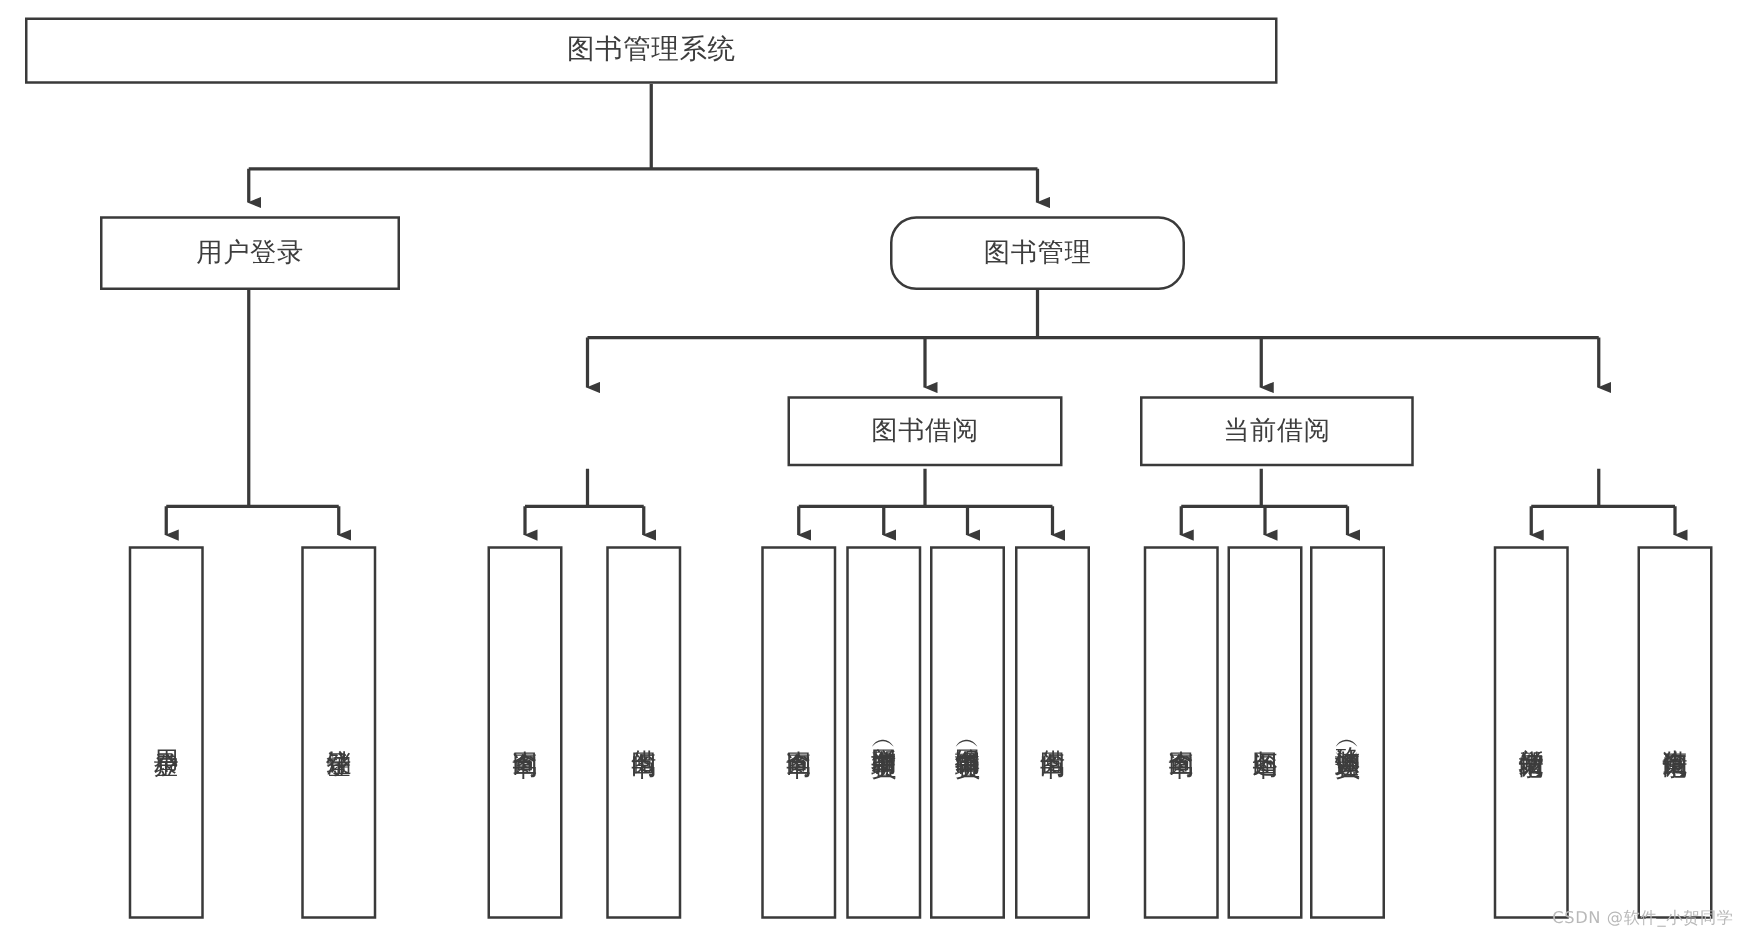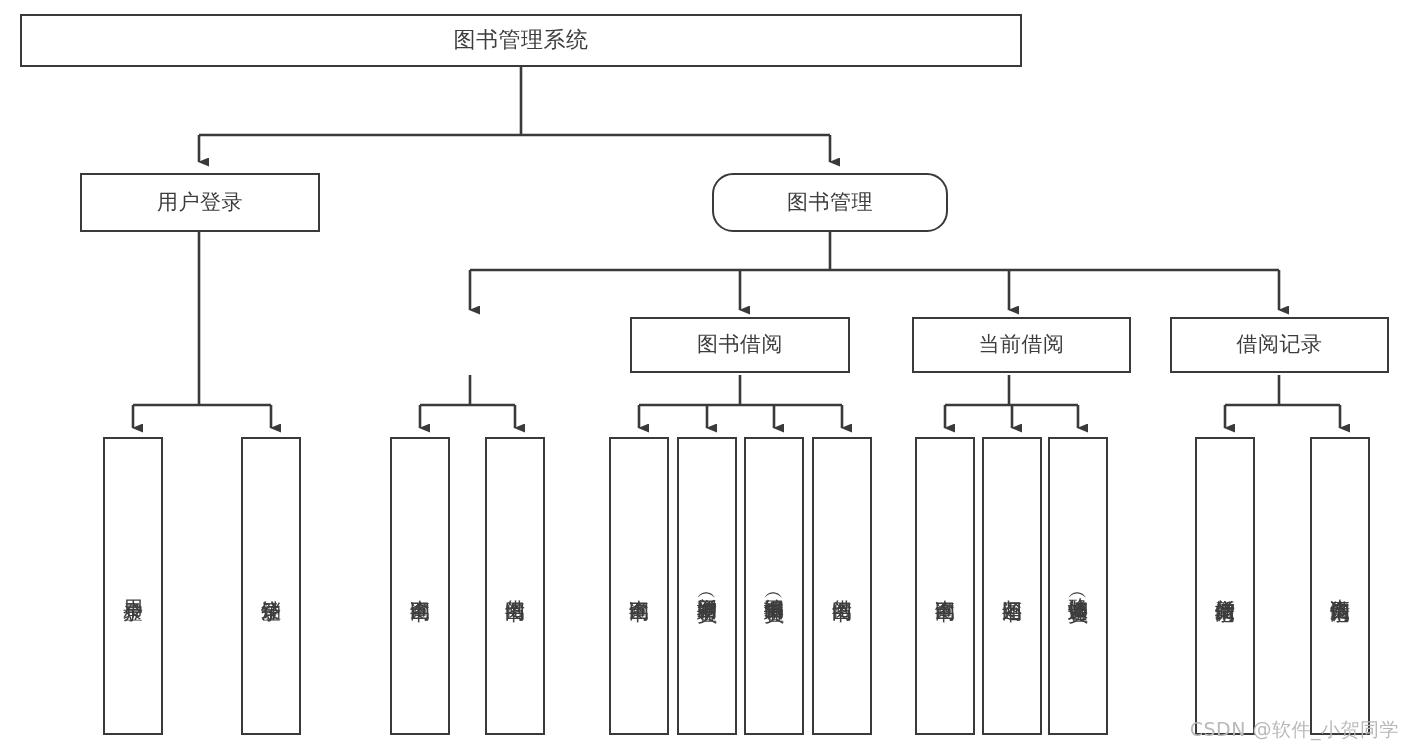--- a/index.html
+++ b/index.html
@@ -53,23 +53,23 @@
     letter-spacing: 1px;
     padding: 6px 0;
   }
   .node.v .vtxt {
     writing-mode: vertical-rl;
     text-orientation: upright;
     display: block;
   }
   .watermark {
     position: absolute;
-    right: 6px;
+    right: 18px;
     bottom: 4px;
-    font-size: 19px;
+    font-size: 13px;
     color: #b9b9b9;
     letter-spacing: 0.5px;
     z-index: 5;
     white-space: nowrap;
   }
 </style>
 </head>
 <body>
 
 <div id="canvas">
@@ -134,23 +134,20 @@
   <div class="node h" style="left:712px; top:173px; width:236px; height:59px;border-radius:21px;">
     <span>图书管理</span>
   </div>
 
   <div class="node h" style="left:630px; top:317px; width:220px; height:56px;">
     <span>图书借阅</span>
   </div>
   <div class="node h" style="left:900px; top:317px; width:219px; height:56px;margin-left:12px;">
     <span>当前借阅</span>
   </div>
-  <div class="node h" style="left:1170px; top:317px; width:219px; height:56px;">
-    <span>借阅记录</span>
-  </div>
 
   <div class="node v" style="left:103px; top:437px; width:60px; height:298px;">
     <span class="vtxt">用户登录</span>
   </div>
   <div class="node v" style="left:241px; top:437px; width:60px; height:298px;">
     <span class="vtxt">注销登录</span>
   </div>
 
   <div class="node v" style="left:390px; top:437px; width:60px; height:298px;">
     <span class="vtxt">查询图书</span>

